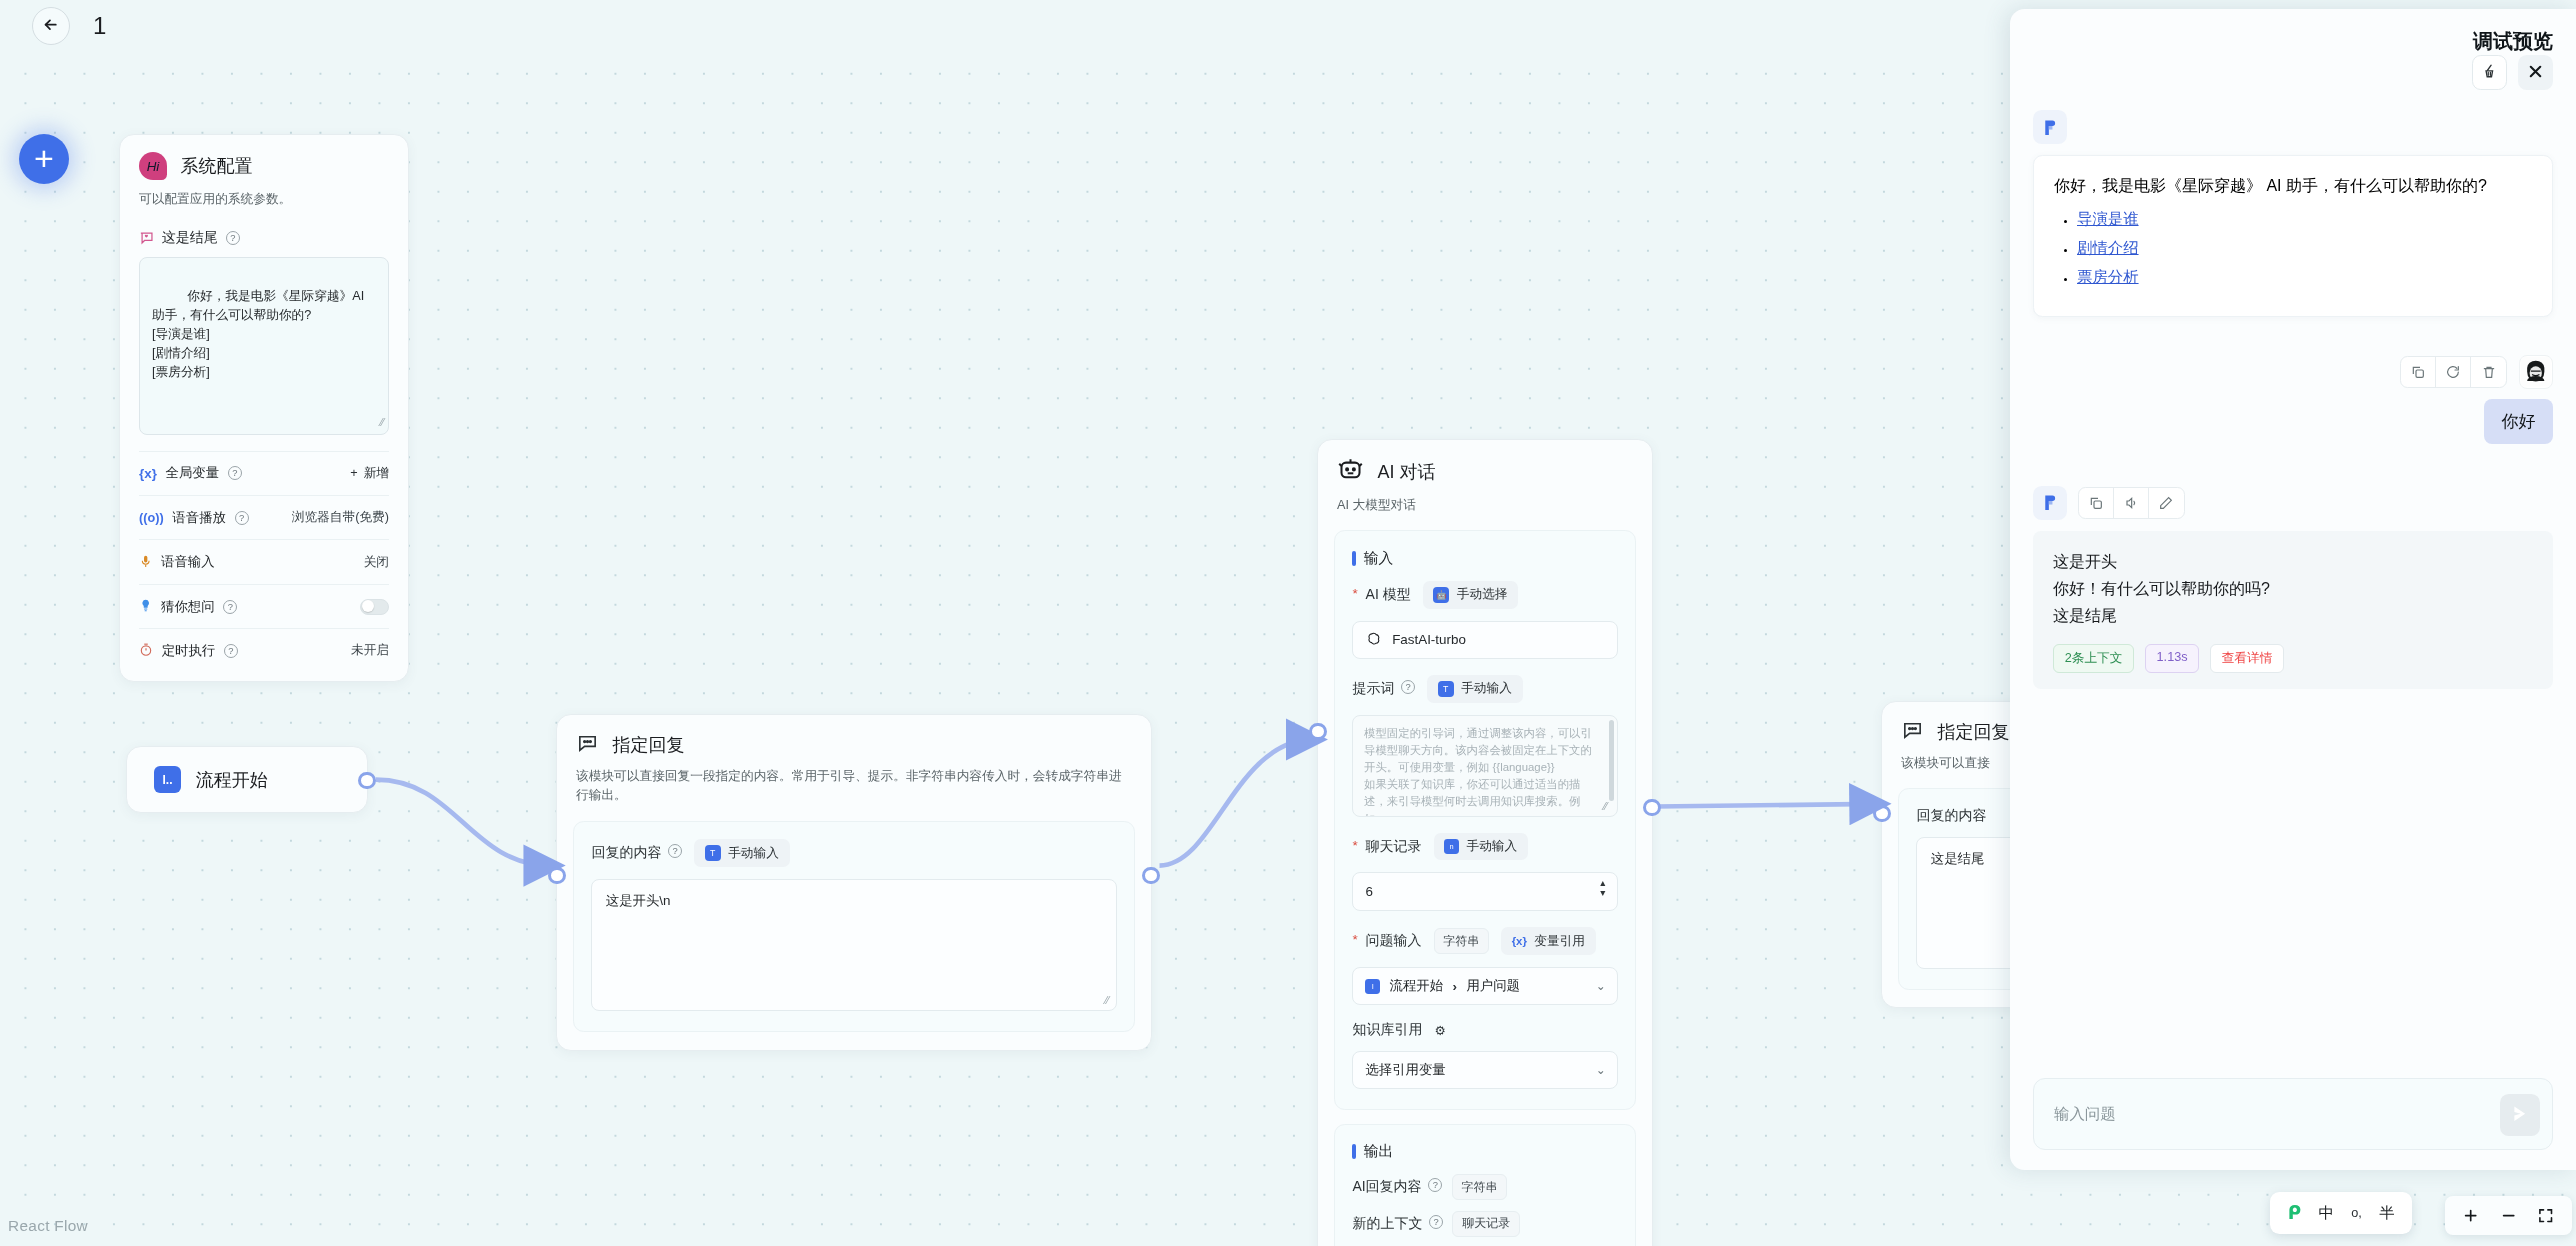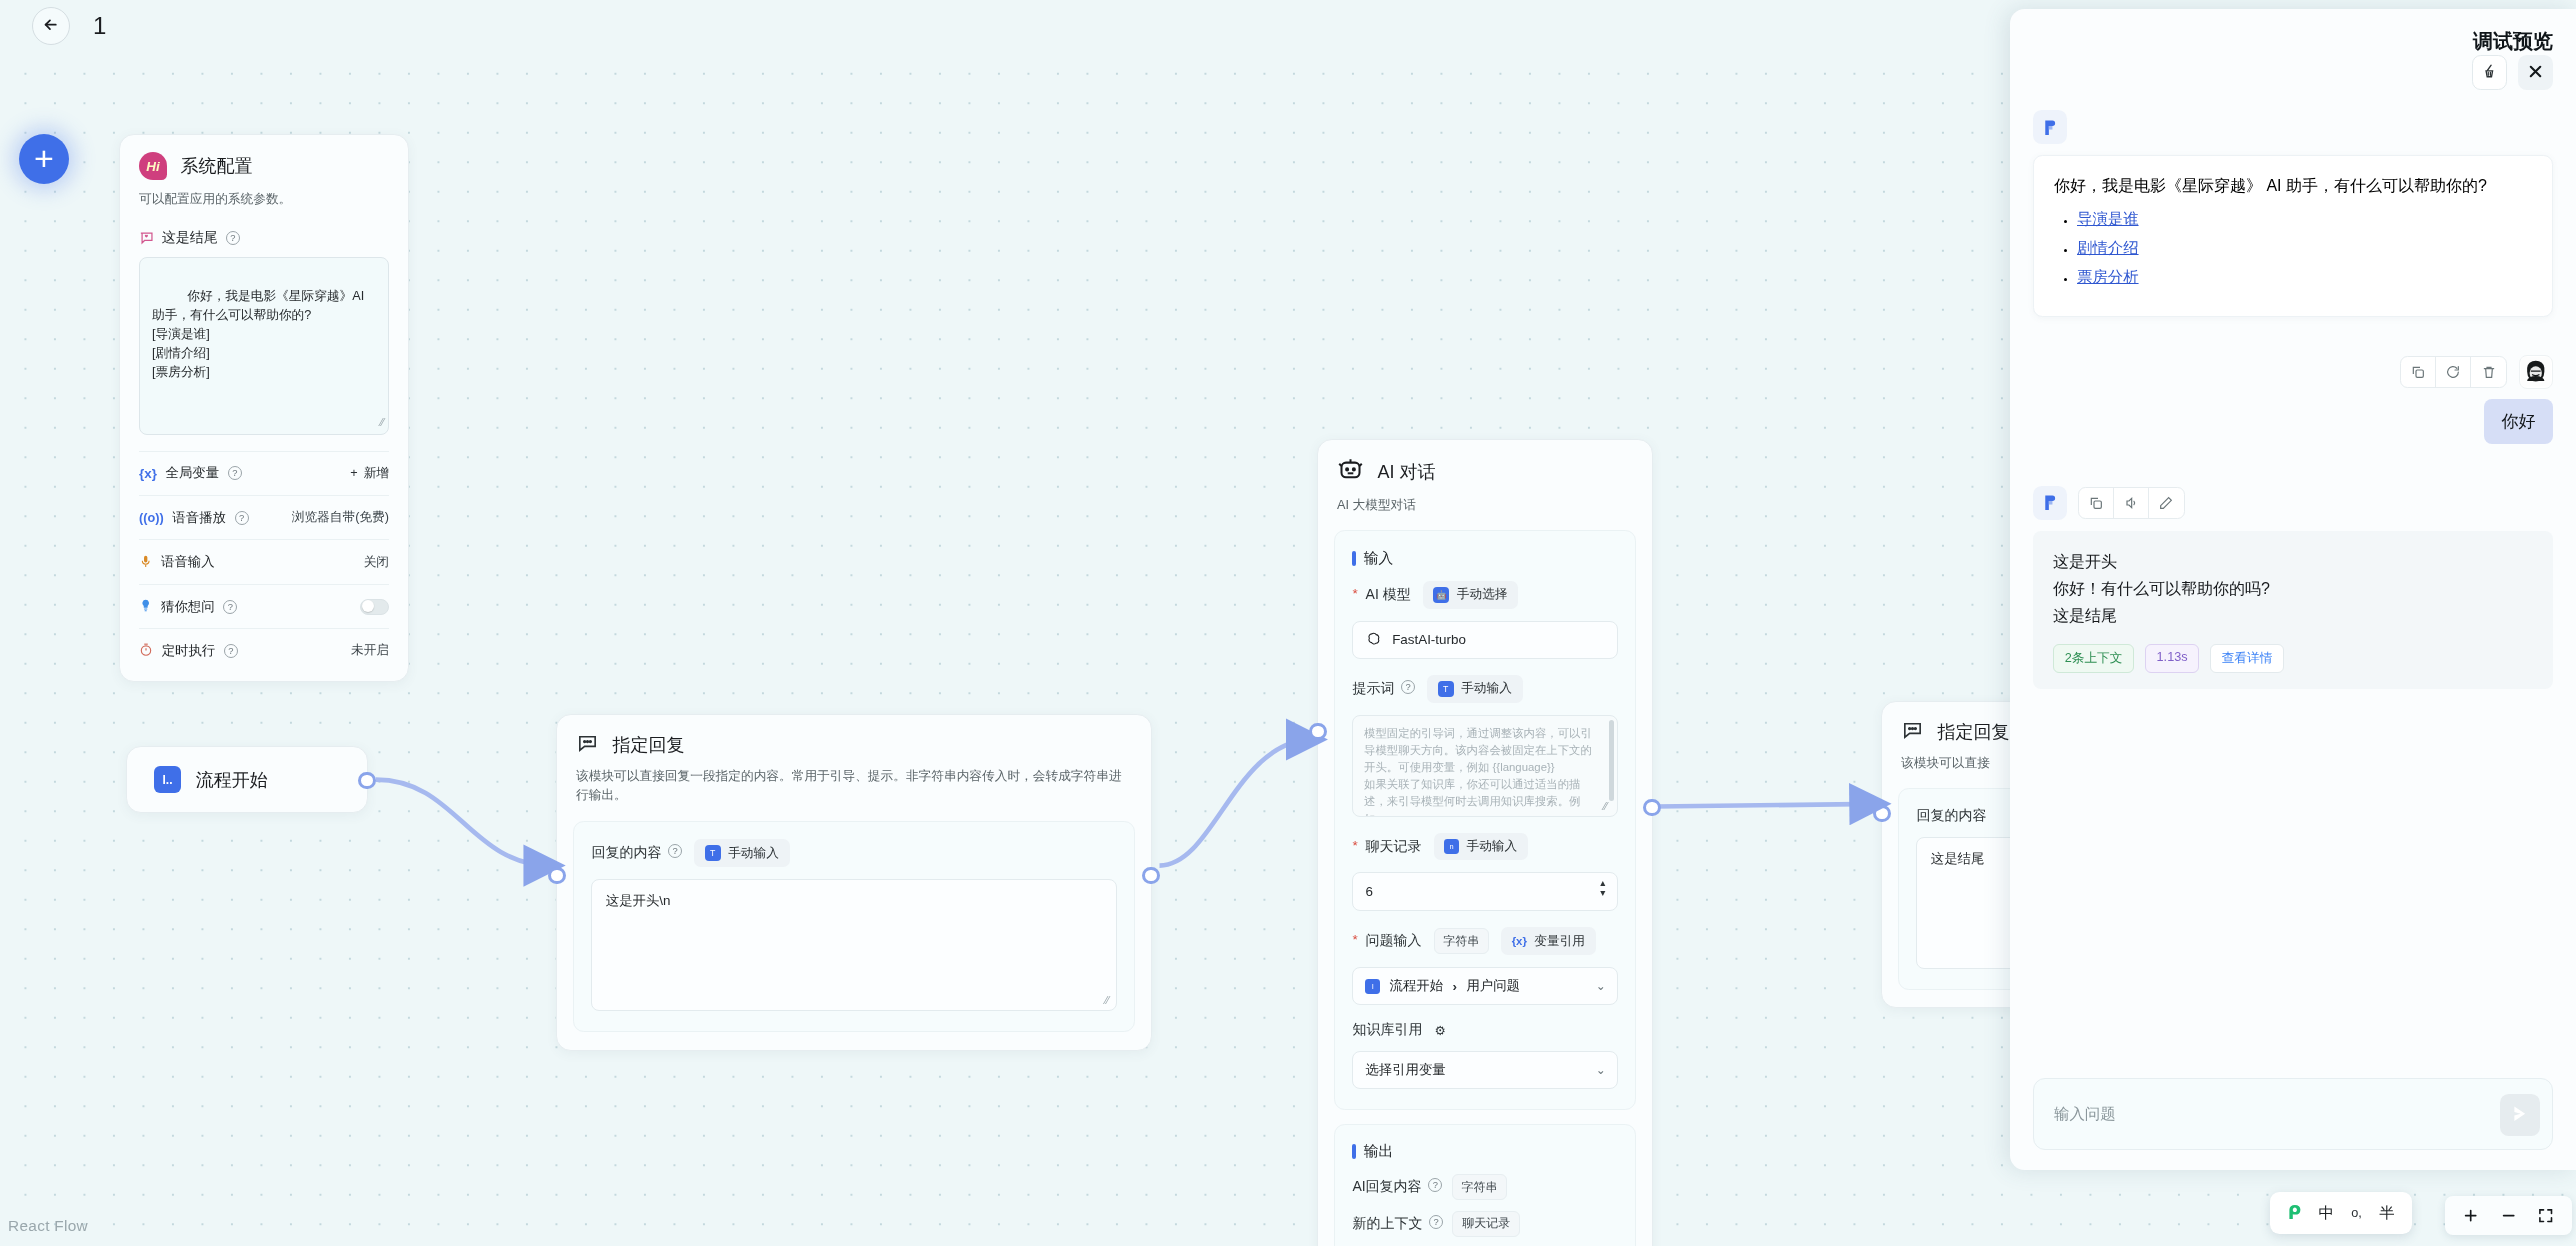--- a/index.html
+++ b/index.html
@@ -62,21 +62,21 @@
   }
   .node-head { padding: 17.4px 19px 0 19px; }
   .node-title-row { display: flex; align-items: center; gap: 13.4px; }
   .node-title { font-size: 18px; color: #1b1d20; font-weight: 500; }
   .node-desc { font-size: 12.7px; color: #5a6468; line-height: 1.55; margin-top: 9.4px; }
 
   
   #node-sysconfig { left: 119px; top: 83px; width: 290px; }
   .hi-badge {
     width: 28px; height: 28px; border-radius: 50% 50% 5.4px 50%;
-    background: #cf3f7e; color: #fef9c3; font-style: italic; font-weight: 700;
+    background: #cf3f7e; color: #0f172a; font-style: italic; font-weight: 400;
     font-size: 13.4px; display: flex; align-items: center; justify-content: center;
     flex: none;
   }
   .sect-label-row { display: flex; align-items: center; gap: 8px; margin: 20px 0 9.4px 0; }
   .sect-label { font-size: 14px; color: #1f2326; }
   .qmark {
     width: 14px; height: 14px; border-radius: 50%; border: 1.3px solid #9aa4a9;
     color: #6e787d; font-size: 9.4px; line-height: 11.4px; text-align: center; flex:none;
   }
   .ta-box {
@@ -204,21 +204,21 @@
     padding: 10.7px 17.4px; font-size: 17px; color: #14181b; width: fit-content;
   }
   .bot-row2 { display: flex; align-items: center; gap: 10.7px; margin-top: 42px; }
   .reply-card {
     margin-top: 10.7px; background: #f3f7f9; border-radius: 8px; padding: 17.4px 20px 16px 20px;
   }
   .reply-line { font-size: 16px; color: #16191c; line-height: 1.7; }
   .badges { display: flex; gap: 10.7px; margin-top: 14.8px; }
   .badge-ctx { font-size: 12.7px; color: #2f8f54; background: #eff9f2; border: 1.3px solid #cfe9d8; border-radius: 6px; padding: 4.7px 10.7px; }
   .badge-time { font-size: 12.7px; color: #8060c8; background: #f6f2fd; border: 1.3px solid #ddd2f2; border-radius: 6px; padding: 4.7px 10.7px; }
-  .badge-detail { font-size: 12.7px; color: #3b82f6; background: #fff; border: 1.3px solid #e3eaed; border-radius: 6px; padding: 4.7px 10.7px; cursor: pointer; }
+  .badge-detail { font-size: 12.7px; color: #ef4444; background: #fff; border: 1.3px solid #e3eaed; border-radius: 6px; padding: 4.7px 10.7px; cursor: pointer; }
 
   .dp-foot { padding: 0 23px 20px 23px; }
   .dp-input {
     position: relative; background: #f6fcfd; border: 1.3px solid #e6eef1; border-radius: 12px;
     height: 72px; display: flex; align-items: center; padding: 0 20px;
   }
   .dp-input .ph { font-size: 15.4px; color: #8a969b; }
   .send-btn {
     position: absolute; right: 12px; top: 14.8px; width: 40px; height: 42px;
     border-radius: 8.7px; background: #e6ecef; display: flex; align-items: center; justify-content: center; cursor: pointer;

